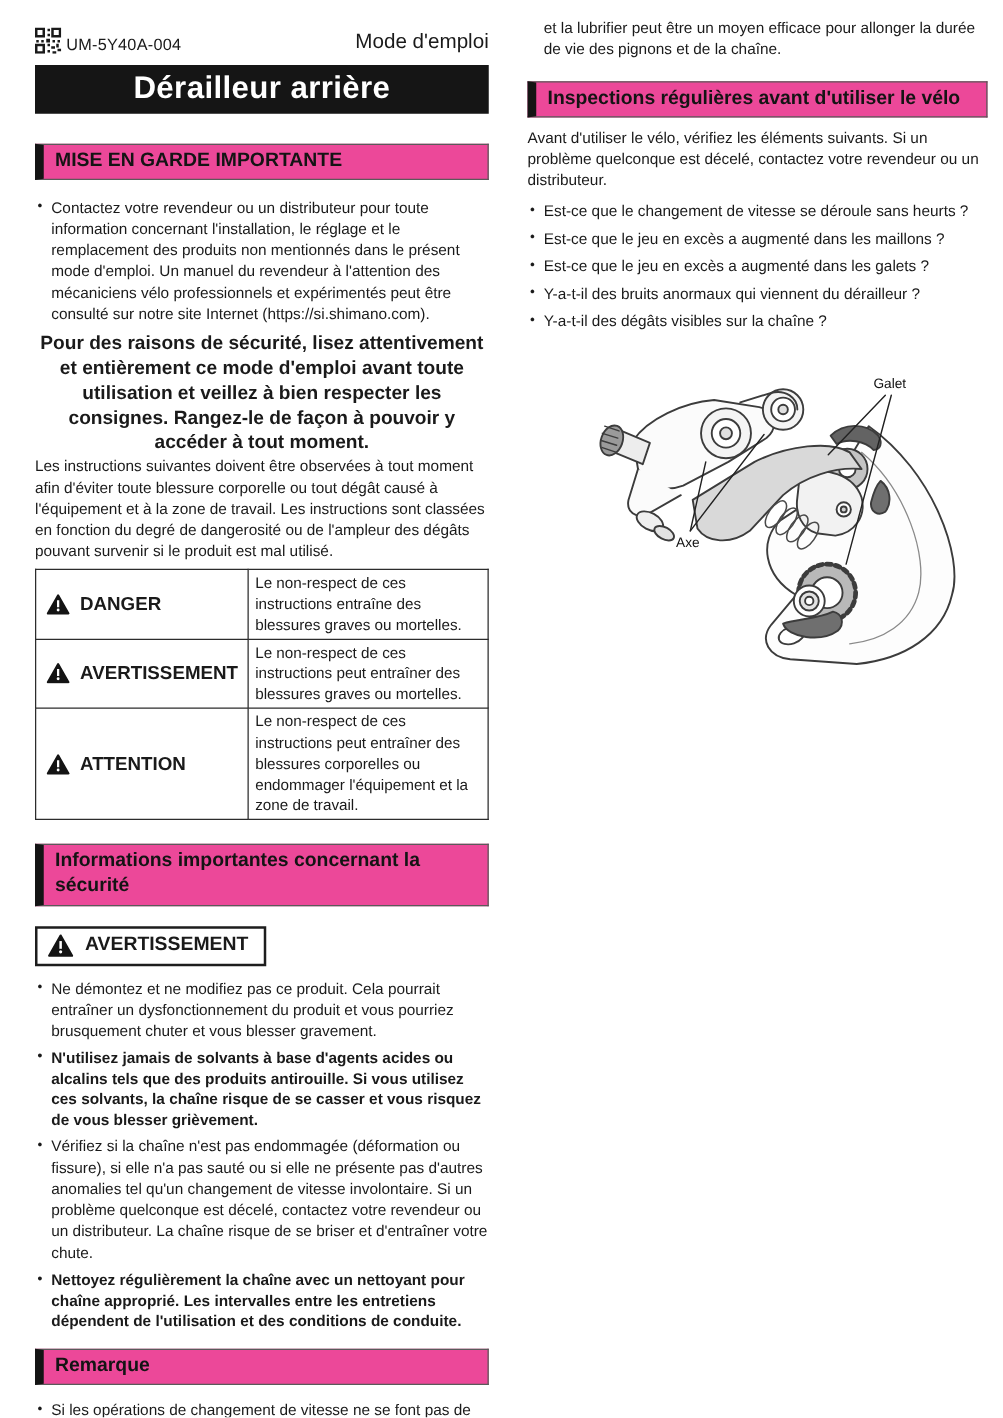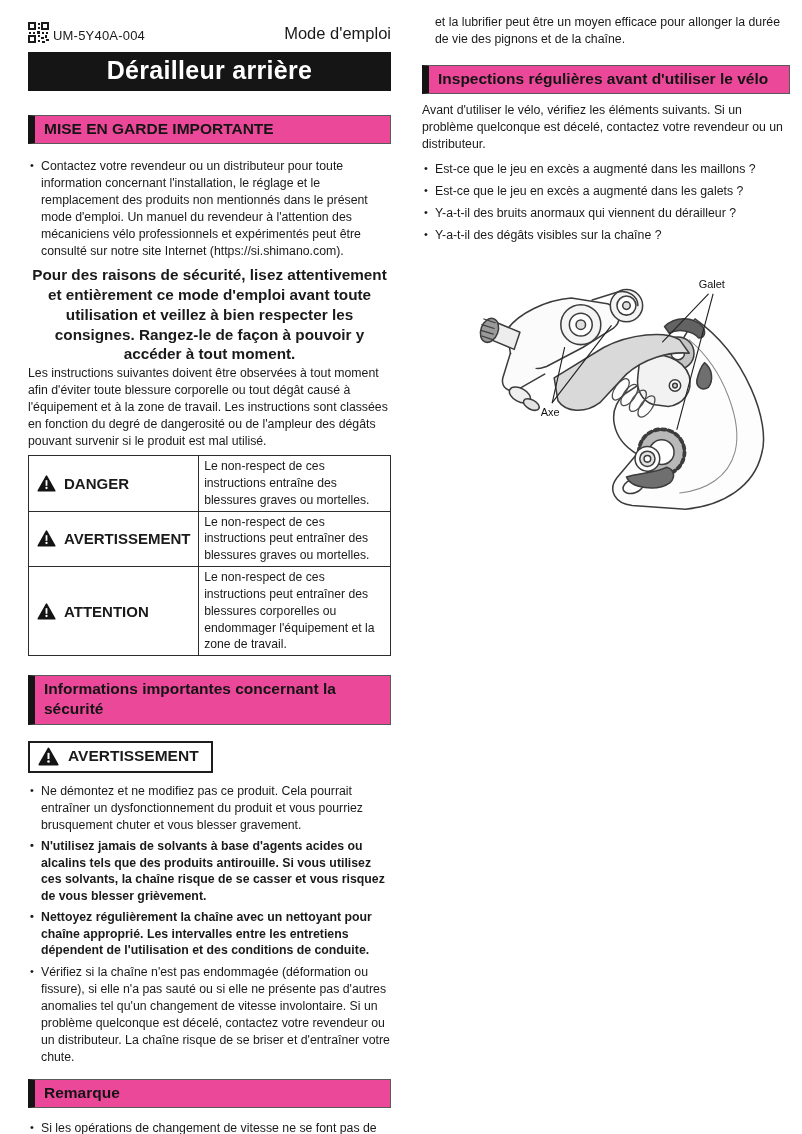--- a/index.html
+++ b/index.html
@@ -154,41 +154,42 @@
           <path d="M9.5 1.2 L17.8 15.8 H1.2 Z" fill="#141414" stroke="#141414" stroke-width="1.6" stroke-linejoin="round"></path>
           <rect x="8.6" y="5.2" width="1.8" height="5.6" fill="#fff"></rect>
           <circle cx="9.5" cy="13" r="1.15" fill="#fff"></circle>
         </svg>
       <span>AVERTISSEMENT</span>
     </div>
     <div class="gap10"></div>
 
     <div class="bullet">Ne démontez et ne modifiez pas ce produit. Cela pourrait entraîner un dysfonctionnement du produit et vous pourriez brusquement chuter et vous blesser gravement.</div>
     <div class="bullet bold">N'utilisez jamais de solvants à base d'agents acides ou alcalins tels que des produits antirouille. Si vous utilisez ces solvants, la chaîne risque de se casser et vous risquez de vous blesser grièvement.</div>
+    <div class="bullet">Vérifiez si la chaîne n'est pas endommagée (déformation ou fissure), si elle n'a pas sauté ou si elle ne présente pas d'autres anomalies tel qu'un changement de vitesse involontaire. Si un problème quelconque est décelé, contactez votre revendeur ou un distributeur. La chaîne risque de se briser et d'entraîner votre chute.</div>
     <div class="bullet bold">Nettoyez régulièrement la chaîne avec un nettoyant pour chaîne approprié. Les intervalles entre les entretiens dépendent de l'utilisation et des conditions de conduite.</div>
-    <div class="bullet">Vérifiez si la chaîne n'est pas endommagée (déformation ou fissure), si elle n'a pas sauté ou si elle ne présente pas d'autres anomalies tel qu'un changement de vitesse involontaire. Si un problème quelconque est décelé, contactez votre revendeur ou un distributeur. La chaîne risque de se briser et d'entraîner votre chute.</div>
 
     <div class="gap8"></div>
     <div class="sec-hd">Remarque</div>
     <div class="gap12"></div>
 
     <div class="bullet">Si les opérations de changement de vitesse ne se font pas de manière régulière, nettoyez le dérailleur et lubrifiez toutes les pièces mobiles.</div>
     
   </div>
 
   <div class="col-right">
 
     <div class="cont">et la lubrifier peut être un moyen efficace pour allonger la durée de vie des pignons et de la chaîne.</div>
 
     <div class="gap12"></div>
     <div class="sec-hd">Inspections régulières avant d'utiliser le vélo</div>
     <div class="gap8"></div>
 
     <div class="body-txt" style="margin-bottom:8px;">Avant d'utiliser le vélo, vérifiez les éléments suivants. Si un problème quelconque est décelé, contactez votre revendeur ou un distributeur.</div>
 
+    <div class="bullet">Est-ce que le changement de vitesse se déroule sans heurts ?</div>
     <div class="bullet">Est-ce que le jeu en excès a augmenté dans les maillons ?</div>
     <div class="bullet">Est-ce que le jeu en excès a augmenté dans les galets ?</div>
     <div class="bullet">Y-a-t-il des bruits anormaux qui viennent du dérailleur ?</div>
     <div class="bullet">Y-a-t-il des dégâts visibles sur la chaîne ?</div>
 
     <div class="gap10"></div>
 
     <div class="diagram">
       <svg width="352" height="258" viewBox="0 0 370 262">
         <g stroke="#3c3c3c" stroke-width="1.6" fill="none" stroke-linejoin="round" stroke-linecap="round">

